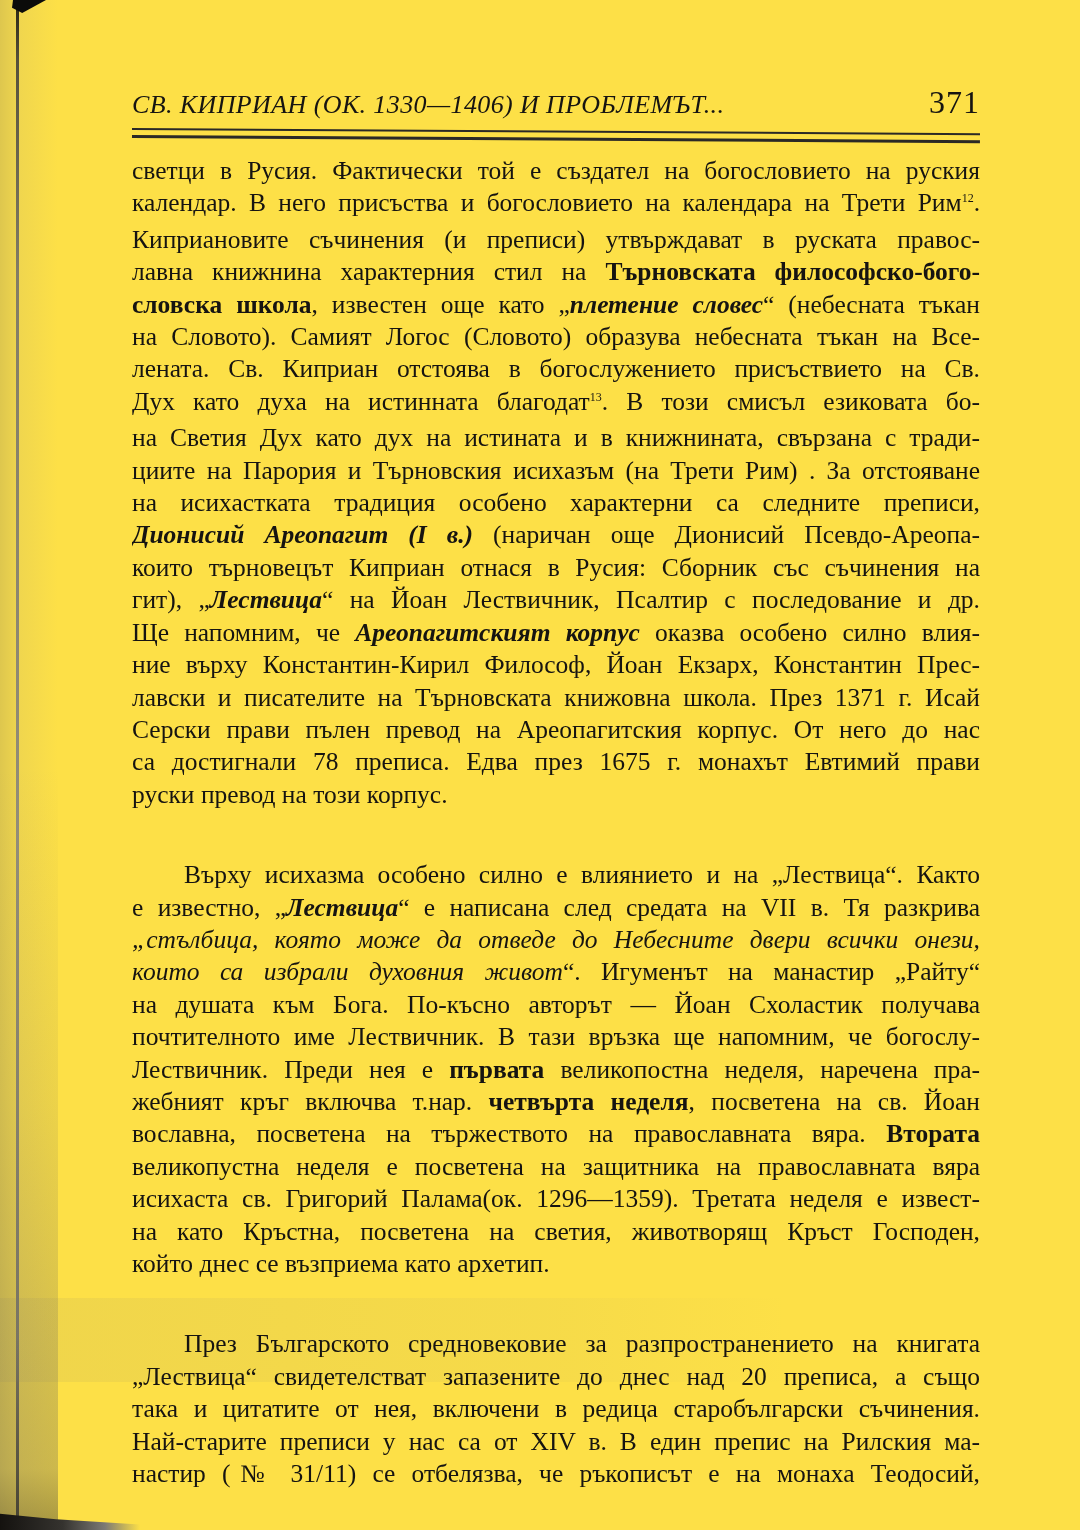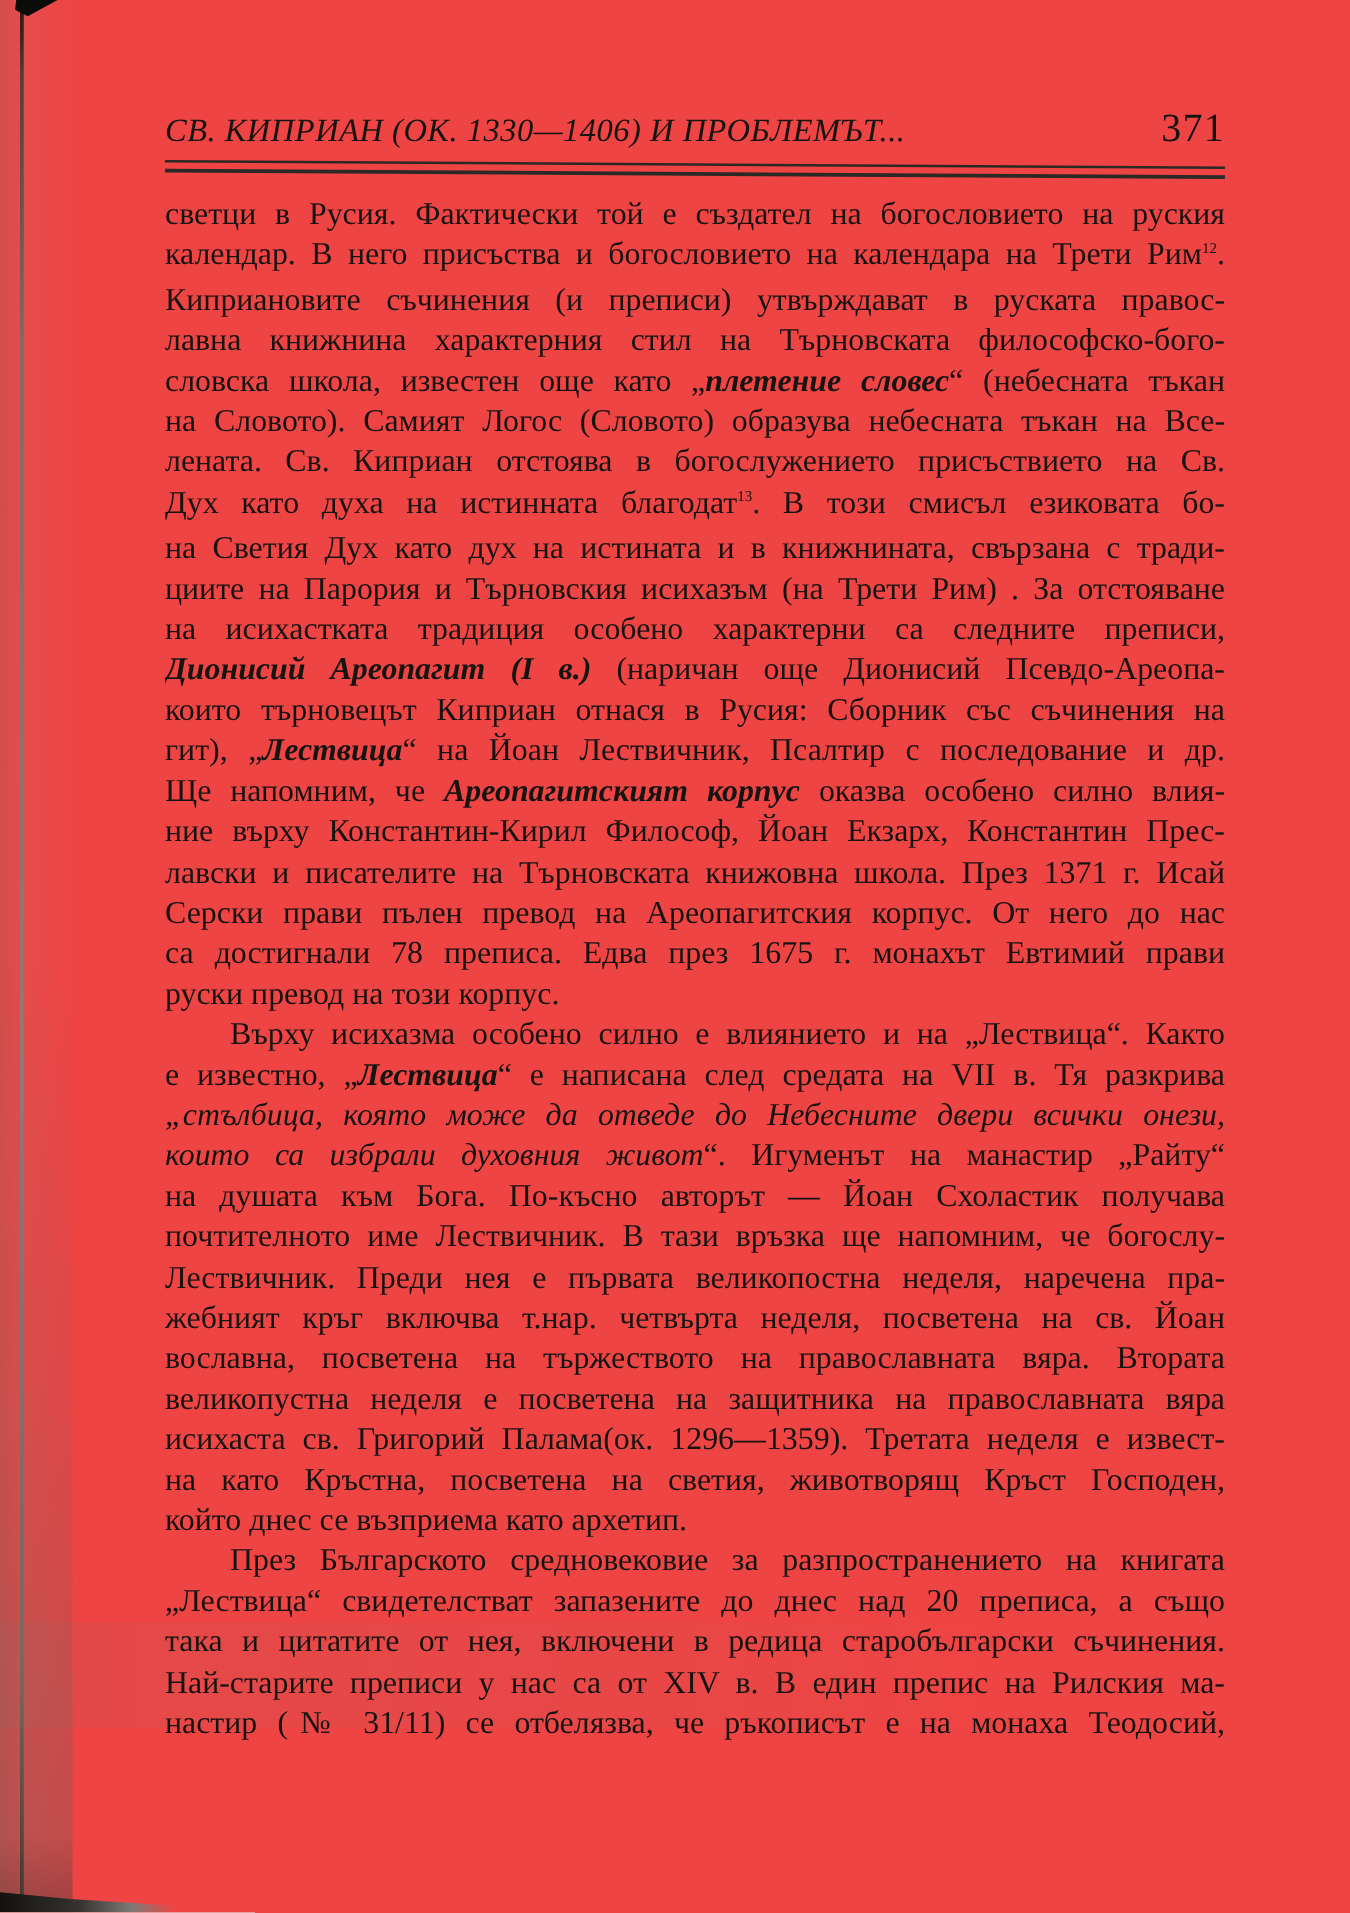--- a/index.html
+++ b/index.html
@@ -1,18 +1,18 @@
 <!DOCTYPE html>
 <html><head>
 <meta charset="utf-8">
 <style>
   html,body { margin:0; padding:0; background:#e8e8e6; }
   .page {
     position:relative; width:1080px; height:1530px;
-    background:#ef4444; overflow:hidden;
+    background:#fde047; overflow:hidden;
     font-family:"Liberation Serif", serif; color:#161411;
   }
   
   .left-band {
     position:absolute; left:0; top:0; bottom:0; width:58px; pointer-events:none;
     background:
       linear-gradient(180deg, rgba(0,0,0,0) 0%, rgba(0,0,0,0) 50%, rgba(95,93,88,0.10) 72%, rgba(95,93,88,0.30) 96%, rgba(60,58,54,0.45) 100%),
       linear-gradient(90deg, rgba(110,108,102,0.22) 0px, rgba(140,138,132,0.12) 18px, rgba(255,255,255,0) 100%);
   }
   .edge-line {
@@ -38,23 +38,23 @@
   .content { position:absolute; left:132px; top:84px; width:848px; }
   .header-row { display:flex; justify-content:space-between; align-items:baseline; }
   .header-title { font-style:italic; font-size:26px; letter-spacing:0.4px; white-space:nowrap; }
   .page-number { font-size:32px; letter-spacing:1px; }
   .rule { margin-top:7px; transform:rotate(0.35deg); transform-origin:0 50%; }
   .rule-top { border-top:2px solid #2b2926; }
   .rule-bottom { border-top:3.5px solid #2b2926; margin-top:5px; }
   .body-text { margin-top:17px; font-size:25.5px; line-height:32.4px; overflow:hidden; }
   .line { text-align:justify; text-align-last:justify; }
   .line.last { text-align-last:left; }
-  .line.indent { text-indent:52px; }
+  .line.indent { text-indent:52px;margin-top:48px; }
   .r-n {}
-  .r-b { font-weight:normal; }
+  .r-b { font-weight:bold; }
   .r-i { font-style:italic; }
   .r-bi { font-weight:bold; font-style:italic; }
   .r-sup { font-size:12px; position:relative; top:-9px; letter-spacing:0;font-family:Liberation Serif, serif; }
 </style>
 </head>
 <body>
 
 <div class="page">
   <div class="left-band"></div>
   <div class="edge-line"></div>

